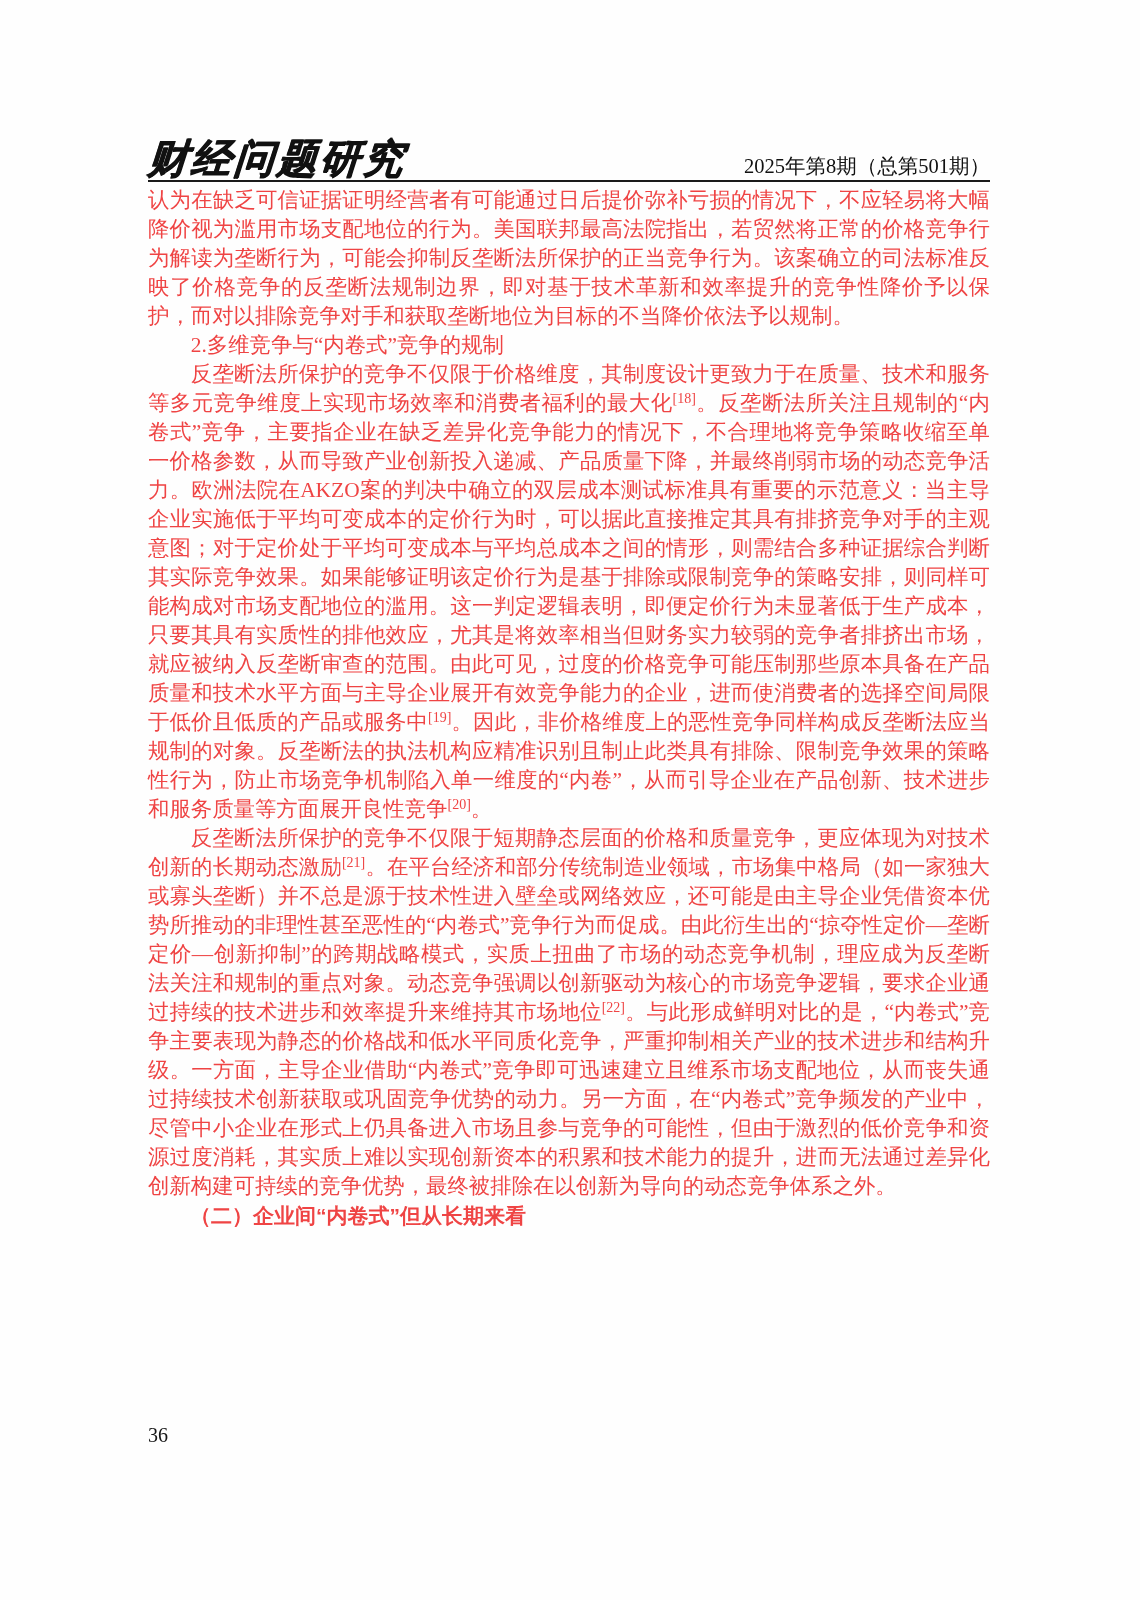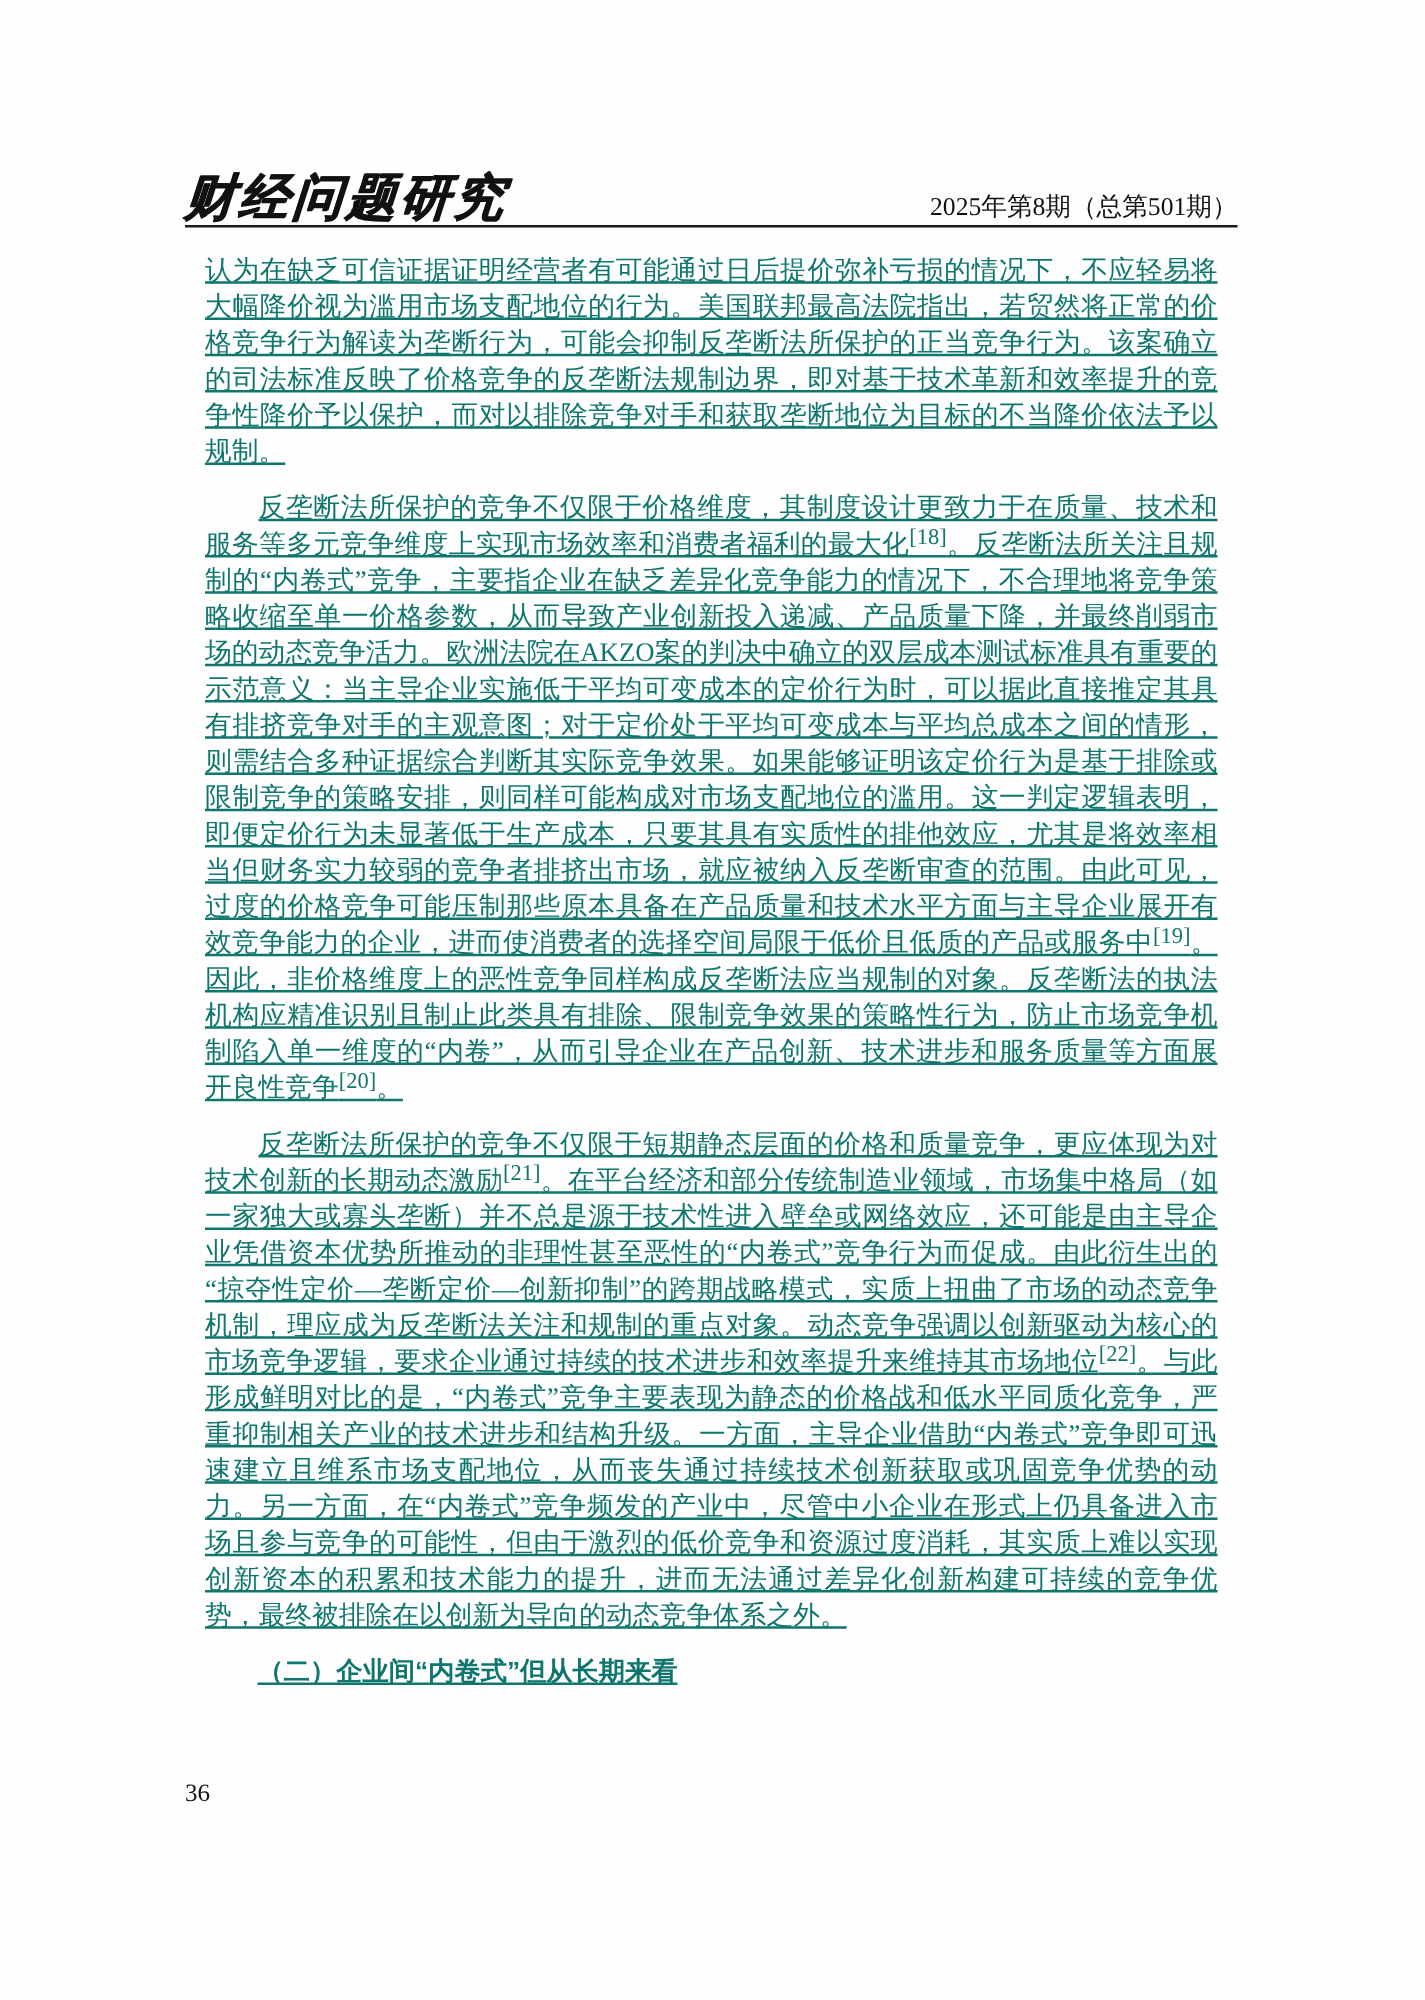--- a/index.html
+++ b/index.html
@@ -52,39 +52,38 @@
     height: 0;
     border-top: 2px solid #1a1a1a;
   }
   .article {
     position: absolute;
     left: 148px;
     right: 150px;
     top: 186px;
   }
   .blk {
-    margin: 16px;
+    margin: 0;
     font-family: "Liberation Serif", "DejaVu Serif", serif;
     font-size: 21.4px;
     line-height: 29px;
     text-align: justify;
-    color: #0f766e;
-    text-decoration: underline;
+    color: #ef4444;
   }
   .body { text-indent: 2em; }
   .body-continued { text-indent: 0; }
   .numbered-heading { text-indent: 2em; }
   .section-heading {
     text-indent: 2em;
     font-weight: 700;
     font-family: "Liberation Sans", "DejaVu Sans", sans-serif;
     font-size: 21px;
   }
   .fnref {
-    font-size: 18px;
+    font-size: 14px;
     line-height: 0;
     vertical-align: 7px;
     letter-spacing: 0;
   }
   .page-number {
     position: absolute;
     left: 148px;
     top: 1424px;
     font-family: "Liberation Serif", "DejaVu Serif", serif;
     font-size: 20px;
@@ -98,20 +97,21 @@
 
   <div class="masthead">
     <div class="journal-logo">财经问题研究</div>
     <div class="issue-info">2025年第8期（总第501期）</div>
   </div>
 
   <div class="head-rule"></div>
 
   <div class="article">
       <p class="blk body-continued">认为在缺乏可信证据证明经营者有可能通过日后提价弥补亏损的情况下，不应轻易将大幅降价视为滥用市场支配地位的行为。美国联邦最高法院指出，若贸然将正常的价格竞争行为解读为垄断行为，可能会抑制反垄断法所保护的正当竞争行为。该案确立的司法标准反映了价格竞争的反垄断法规制边界，即对基于技术革新和效率提升的竞争性降价予以保护，而对以排除竞争对手和获取垄断地位为目标的不当降价依法予以规制。</p>
+      <p class="blk numbered-heading">2.多维竞争与“内卷式”竞争的规制</p>
       <p class="blk body">反垄断法所保护的竞争不仅限于价格维度，其制度设计更致力于在质量、技术和服务等多元竞争维度上实现市场效率和消费者福利的最大化<sup class="fnref">[18]</sup>。反垄断法所关注且规制的“内卷式”竞争，主要指企业在缺乏差异化竞争能力的情况下，不合理地将竞争策略收缩至单一价格参数，从而导致产业创新投入递减、产品质量下降，并最终削弱市场的动态竞争活力。欧洲法院在AKZO案的判决中确立的双层成本测试标准具有重要的示范意义：当主导企业实施低于平均可变成本的定价行为时，可以据此直接推定其具有排挤竞争对手的主观意图；对于定价处于平均可变成本与平均总成本之间的情形，则需结合多种证据综合判断其实际竞争效果。如果能够证明该定价行为是基于排除或限制竞争的策略安排，则同样可能构成对市场支配地位的滥用。这一判定逻辑表明，即便定价行为未显著低于生产成本，只要其具有实质性的排他效应，尤其是将效率相当但财务实力较弱的竞争者排挤出市场，就应被纳入反垄断审查的范围。由此可见，过度的价格竞争可能压制那些原本具备在产品质量和技术水平方面与主导企业展开有效竞争能力的企业，进而使消费者的选择空间局限于低价且低质的产品或服务中<sup class="fnref">[19]</sup>。因此，非价格维度上的恶性竞争同样构成反垄断法应当规制的对象。反垄断法的执法机构应精准识别且制止此类具有排除、限制竞争效果的策略性行为，防止市场竞争机制陷入单一维度的“内卷”，从而引导企业在产品创新、技术进步和服务质量等方面展开良性竞争<sup class="fnref">[20]</sup>。</p>
       <p class="blk body">反垄断法所保护的竞争不仅限于短期静态层面的价格和质量竞争，更应体现为对技术创新的长期动态激励<sup class="fnref">[21]</sup>。在平台经济和部分传统制造业领域，市场集中格局（如一家独大或寡头垄断）并不总是源于技术性进入壁垒或网络效应，还可能是由主导企业凭借资本优势所推动的非理性甚至恶性的“内卷式”竞争行为而促成。由此衍生出的“掠夺性定价—垄断定价—创新抑制”的跨期战略模式，实质上扭曲了市场的动态竞争机制，理应成为反垄断法关注和规制的重点对象。动态竞争强调以创新驱动为核心的市场竞争逻辑，要求企业通过持续的技术进步和效率提升来维持其市场地位<sup class="fnref">[22]</sup>。与此形成鲜明对比的是，“内卷式”竞争主要表现为静态的价格战和低水平同质化竞争，严重抑制相关产业的技术进步和结构升级。一方面，主导企业借助“内卷式”竞争即可迅速建立且维系市场支配地位，从而丧失通过持续技术创新获取或巩固竞争优势的动力。另一方面，在“内卷式”竞争频发的产业中，尽管中小企业在形式上仍具备进入市场且参与竞争的可能性，但由于激烈的低价竞争和资源过度消耗，其实质上难以实现创新资本的积累和技术能力的提升，进而无法通过差异化创新构建可持续的竞争优势，最终被排除在以创新为导向的动态竞争体系之外。</p>
       <p class="blk section-heading">（二）企业间“内卷式”但从长期来看</p>
     </div>
 
   <div class="page-number">36</div>
 
 </div>
 
 </body></html>

